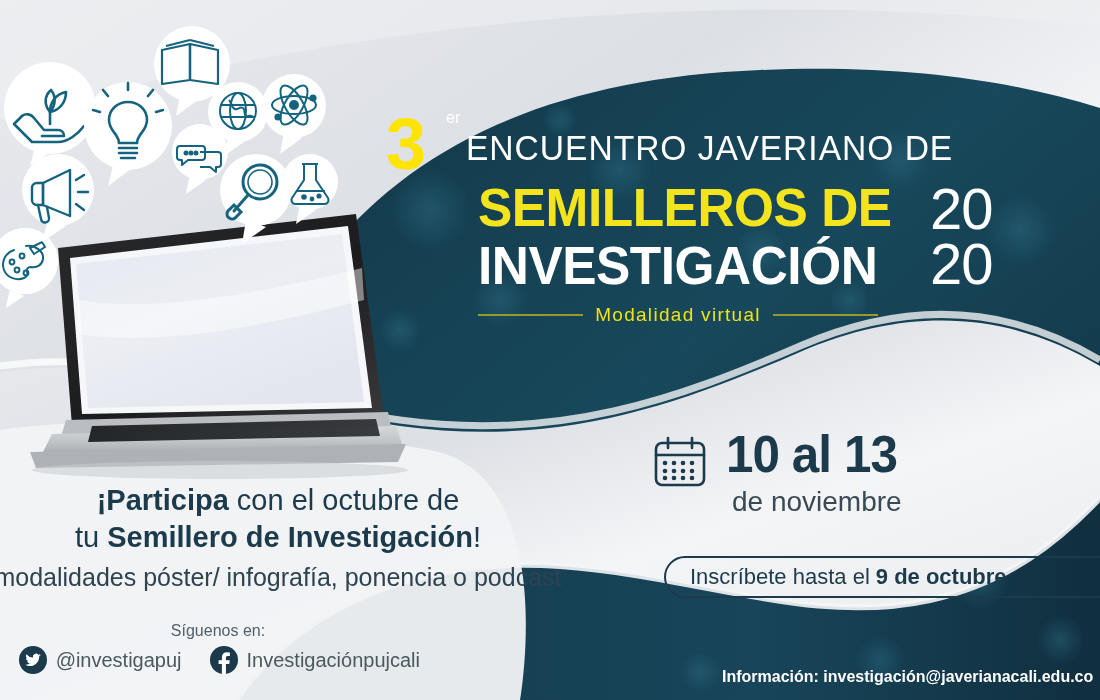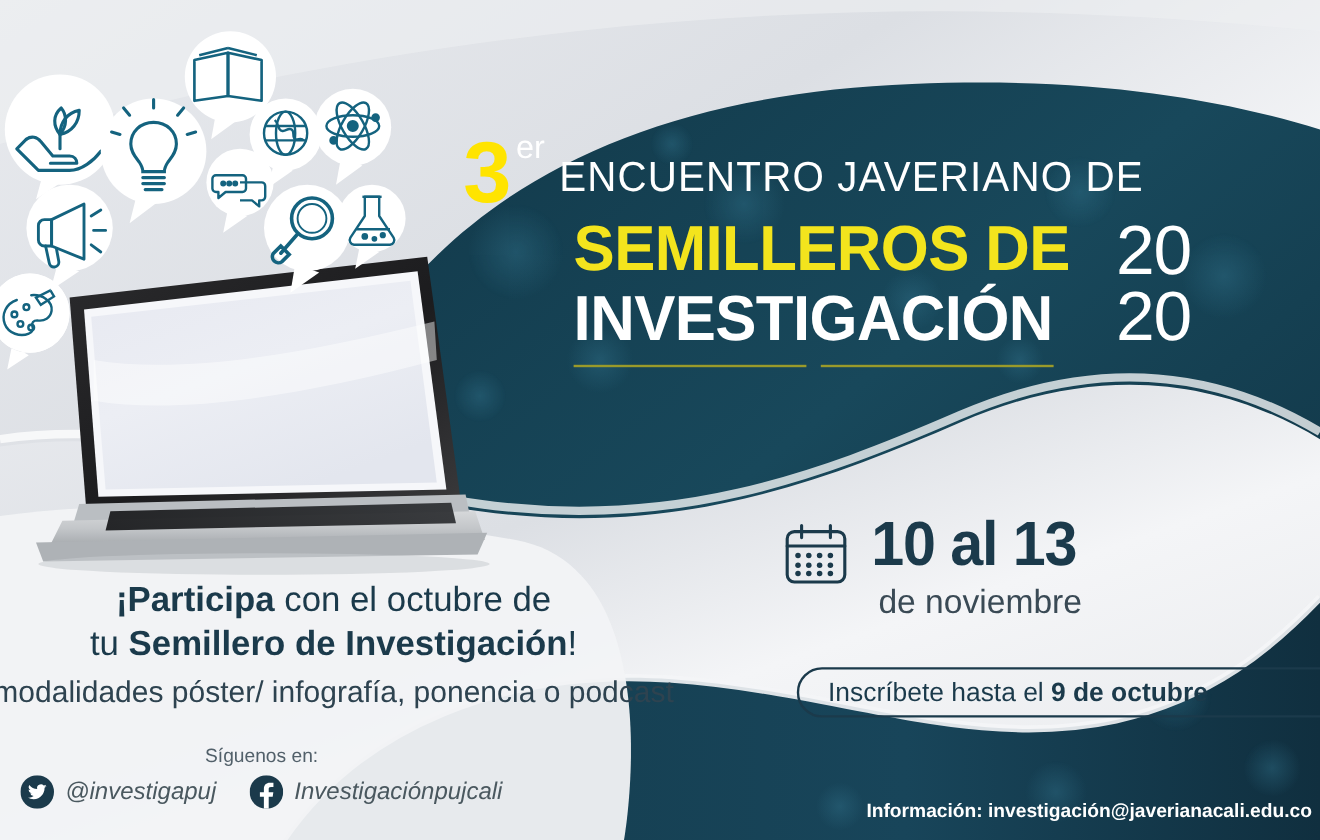--- a/index.html
+++ b/index.html
@@ -22,22 +22,22 @@
     position:absolute; left:386px; top:122px; width:520px;
     z-index:30;
   }
   #ordinal-row { position:relative; height:62px; }
   #ordinal {
     position:absolute; left:0; top:-14px;
     font-size:72px; font-weight:bold; color:#FFE400;
     letter-spacing:-2px; line-height:1;
   }
   #ordinal-suffix {
-    position:absolute; left:44px; top:-12px;
-    font-size:27px; font-weight:normal; color:#ffffff; line-height:1;
+    position:absolute; left:60px; top:-12px;
+    font-size:16px; font-weight:normal; color:#ffffff; line-height:1;
   }
   #line-encuentro {
     position:absolute; left:80px; top:6px;
     font-size:35px; color:#ffffff; letter-spacing:1.0px;
     white-space:nowrap; transform:scaleX(.96); transform-origin:left center;
   }
   #line-semilleros {
     margin-left:92px; margin-top:-4px;
     font-size:53px; font-weight:bold; color:#F3E41D;
     letter-spacing:-.5px; line-height:1.06; white-space:nowrap;
@@ -96,21 +96,21 @@
   #promo .l2 { text-align:center; }
   #promo b { font-weight:bold;text-align:right; }
   #promo .l3 {
     font-size:25px; margin-top:8px; color:#2e4350; white-space:nowrap;
     text-align:center; font-weight:normal;
   }
 
   
   #social { position:absolute; left:0px; top:622px; width:420px; z-index:30; text-align:center;padding-left:16px; }
   #follow-label { font-size:16px; color:#52606a; margin-bottom:6px; }
-  #social-row { display:flex; align-items:center; justify-content:center; gap:28px;font-style:italic; }
+  #social-row { display:flex; align-items:center; justify-content:flex-end; gap:28px; }
   .social-item { display:flex; align-items:center; gap:9px; }
   .social-item .handle { font-size:20px; color:#4a585f; white-space:nowrap; }
   .sdot { width:28px; height:28px; flex:none; }
 
   
   #info-bar {
     position:absolute; left:722px; top:668px; z-index:30;
     color:#ffffff; font-size:16px; white-space:nowrap;
   }
   #info-bar b { font-weight:bold; }
@@ -391,20 +391,21 @@
   <div id="headline">
     <div id="ordinal-row">
       <span id="ordinal">3</span>
       <span id="ordinal-suffix">er</span>
       <span id="line-encuentro">ENCUENTRO JAVERIANO DE</span>
     </div>
     <div id="line-semilleros">SEMILLEROS DE</div>
     <div id="line-investigacion">INVESTIGACIÓN</div>
     <div id="modalidad-row">
       <span class="rule"></span>
+      <span id="modalidad-text">Modalidad virtual</span>
       <span class="rule"></span>
     </div>
   </div>
 
   <div id="year">
     <span>20</span>
     <span>20</span>
   </div>
 
   <div id="date-block">

